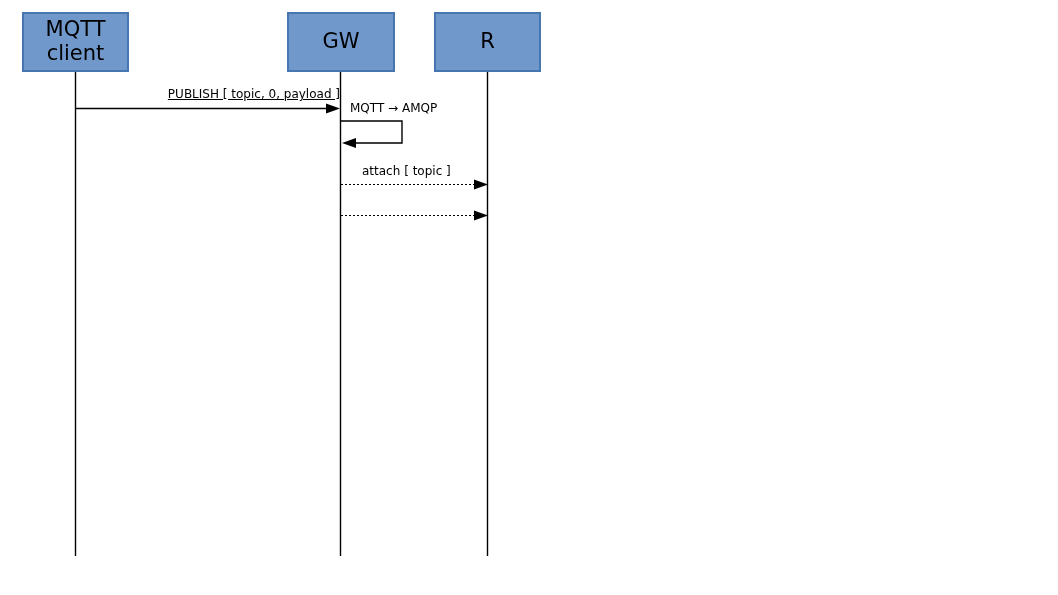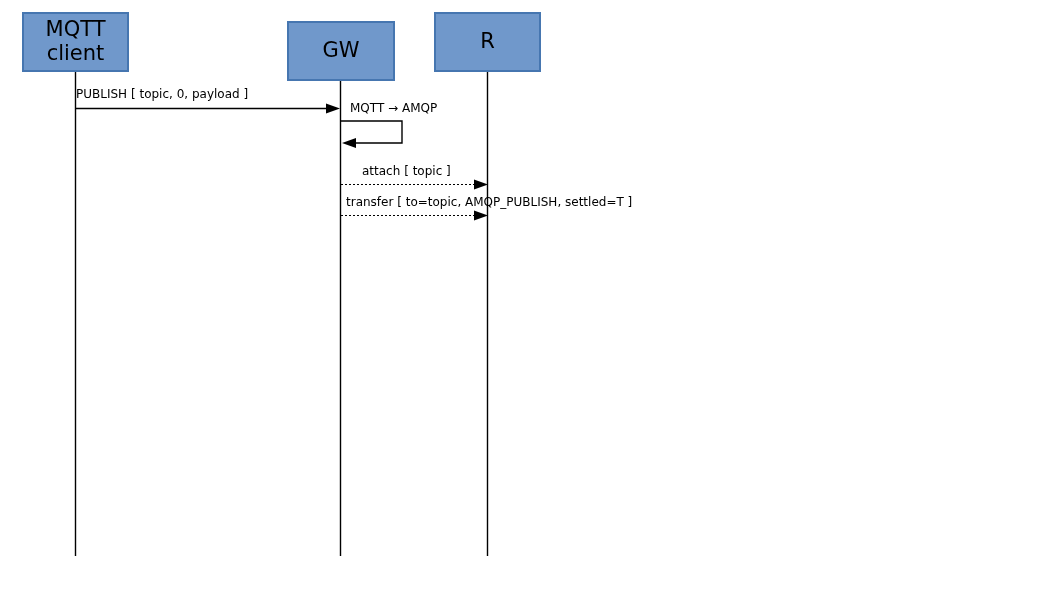--- a/index.html
+++ b/index.html
@@ -30,29 +30,29 @@
     border: 2px solid var(--actor-border, #4676B0);
     display: flex;
     align-items: center;
     justify-content: center;
     text-align: center;
     font-size: 21px;
     line-height: 1.12;
     white-space: pre-line;
   }
   .actor.mqtt { left: 22px;  width: 107px; }
-  .actor.gw   { left: 287px; width: 108px; margin-top: 9px; }
+  .actor.gw   { left: 287px; width: 108px; }
   .actor.r    { left: 434px; width: 107px; }
   .msg-label {
     position: absolute;
     font-size: 12px;
     line-height: 14px;
     white-space: nowrap;
   }
-  .lbl-publish  { left: 76px;  top: 87px; width: 264px; text-align: left; }
+  .lbl-publish  { left: 76px;  top: 87px; width: 264px; text-align: right; text-decoration: underline; }
   .lbl-convert  { left: 350px; top: 101px; }
   .lbl-attach   { left: 346px; top: 164px; margin-left: 16px; }
   .lbl-transfer { left: 346px; top: 195px; }
 </style>
 </head>
 <body>
 
 <div class="canvas">
 
   <svg class="layer" width="1058" height="595" viewBox="0 0 1058 595" aria-hidden="true">
@@ -83,15 +83,14 @@
   </svg>
 
   <div class="actor mqtt">MQTT
 client</div>
   <div class="actor gw">GW</div>
   <div class="actor r">R</div>
 
   <div class="msg-label lbl-publish">PUBLISH [ topic, 0, payload ]</div>
   <div class="msg-label lbl-convert">MQTT → AMQP</div>
   <div class="msg-label lbl-attach">attach [ topic ]</div>
-  <div class="msg-label lbl-transfer">transfer [ to=topic, AMQP_PUBLISH, settled=T ]</div>
 
 </div>
 
 </body></html>

